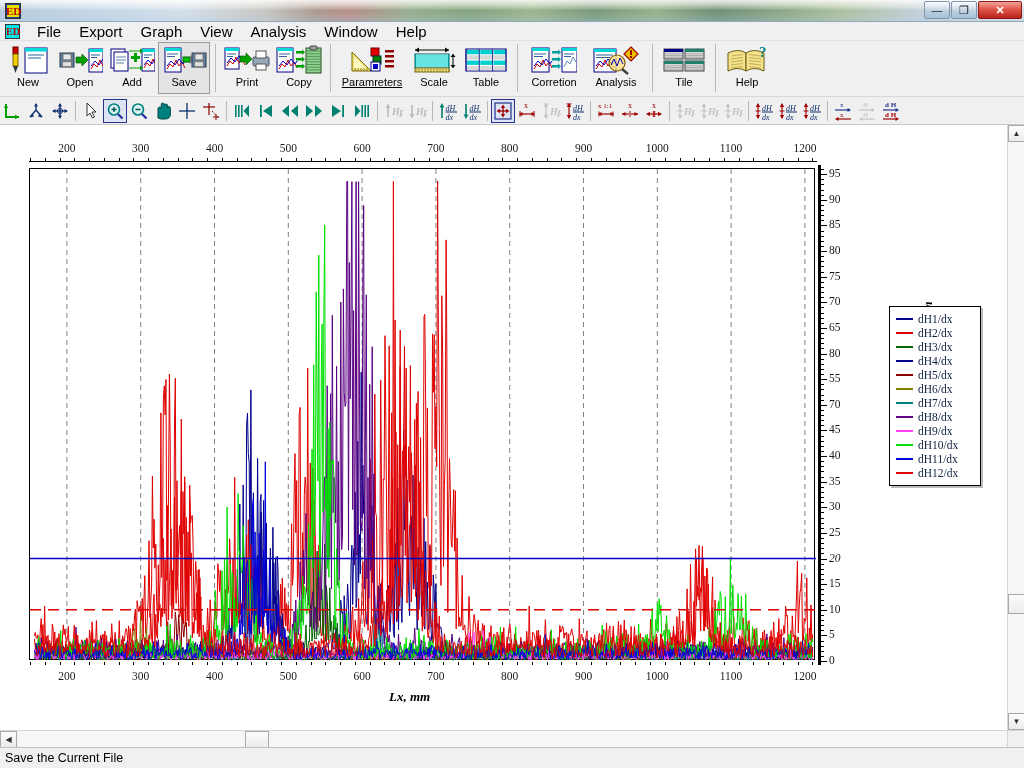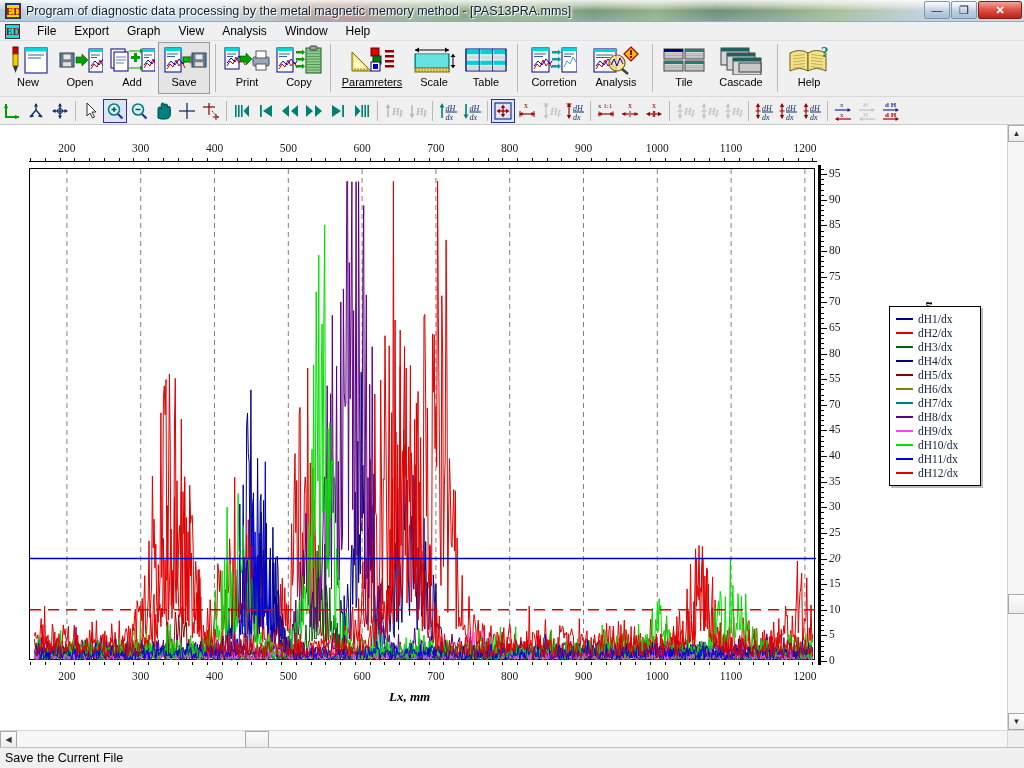--- a/index.html
+++ b/index.html
@@ -64,21 +64,21 @@
     background: #eff0f1; display: flex; align-items: center;
     border-bottom: 1px solid #dfe1e3;
   }
   #menu-doc-icon {
     width: 15px; height: 15px; margin-left: 5px; margin-right: 8px;
     background: #00e5e5; border: 1px solid #333;
     font-family: "Liberation Serif", serif; font-size: 10px; font-weight: bold;
     color: #b80000; line-height: 13px; text-align: center;
   }
   .menu-item {
-    padding: 2px 9px; font-size: 12px; color: #000; cursor: default; white-space: nowrap;
+    padding: 2px 9px; font-size: 15px; color: #000; cursor: default; white-space: nowrap;
   }
 
   
   #toolbar1 {
     position: absolute; top: 41px; left: 0; width: 1024px; height: 56px;
     background: #f0f0f0; display: flex; align-items: flex-start;
     border-bottom: 1px solid #d8d8d8;
   }
   .tb-group { display: flex; align-items: flex-start; height: 54px; padding: 1px 2px; }
   .tb-sep { width: 1px; height: 48px; background: #b9b9b9; margin: 3px 3px 0 3px; }
@@ -170,21 +170,20 @@
     display: flex; align-items: center;
   }
   #status-text { font-size: 12.5px; color: #000; padding-left: 5px; }
 </style>
 </head>
 <body>
 
 <div id="titlebar">
   <div class="glasshi"></div>
   <div id="app-icon">ED</div>
-  <div id="title-text">Program of diagnostic data processing by the metal magnetic memory method - [PAS13PRA.mms]</div>
   <div class="wbtns">
     <div class="wbtn">—</div>
     <div class="wbtn">❐</div>
     <div class="wbtn close">✕</div>
   </div>
 </div>
 
 <div id="menubar">
   <div id="menu-doc-icon">ED</div>
   <div class="menu-item">File</div>
@@ -456,32 +455,20 @@
             <line x1="4" y1="20.8" x2="21" y2="20.8" stroke="#909090" stroke-width=".6"></line>
             <line x1="4" y1="22.5" x2="21" y2="22.5" stroke="#909090" stroke-width=".6"></line>
             <line x1="4" y1="24.2" x2="21" y2="24.2" stroke="#909090" stroke-width=".6"></line>
             <rect x="24" y="16" width="19" height="10" fill="#d8d8d8" stroke="#404040"></rect>
             <rect x="24" y="16" width="19" height="3" fill="#208070"></rect>
             <line x1="25" y1="20.8" x2="42" y2="20.8" stroke="#909090" stroke-width=".6"></line>
             <line x1="25" y1="22.5" x2="42" y2="22.5" stroke="#909090" stroke-width=".6"></line>
             <line x1="25" y1="24.2" x2="42" y2="24.2" stroke="#909090" stroke-width=".6"></line>
           </svg></span>
         <span class="lbl">Tile</span>
-      </div>
-      <div class="tbbtn w-wide">
-        <span class="glyph"><svg width="46" height="30" viewBox="0 0 46 30">
-            <rect x="3" y="3" width="28" height="17" fill="#d8d8d8" stroke="#404040"></rect>
-            <rect x="3" y="3" width="28" height="3.5" fill="#206060"></rect>
-            <rect x="9" y="8" width="28" height="17" fill="#d8d8d8" stroke="#404040"></rect>
-            <rect x="9" y="8" width="28" height="3.5" fill="#206060"></rect>
-            <rect x="15" y="13" width="28" height="17" fill="#d8d8d8" stroke="#404040"></rect>
-            <rect x="15" y="13" width="28" height="3.5" fill="#206060"></rect>
-            <rect x="21" y="18" width="22" height="9" fill="#c8c8c8" stroke="#404040"></rect>
-          </svg></span>
-        <span class="lbl">Cascade</span>
       </div>
     </div>
     <div class="tb-sep"></div>
     <div class="tb-group">
       <div class="tbbtn">
         <span class="glyph"><svg width="46" height="30" viewBox="0 0 46 30">
             <path d="M4,8 Q14,3 22,8 L22,26 Q14,21 4,26 Z" fill="#f5e28a" stroke="#6a5a10"></path>
             <path d="M22,8 Q30,3 40,8 L40,26 Q30,21 22,26 Z" fill="#f5e28a" stroke="#6a5a10"></path>
             <line x1="7" y1="11" x2="19" y2="9.5" stroke="#a89a40" stroke-width=".7"></line>
             <line x1="25" y1="9.5" x2="37" y2="11" stroke="#a89a40" stroke-width=".7"></line>

